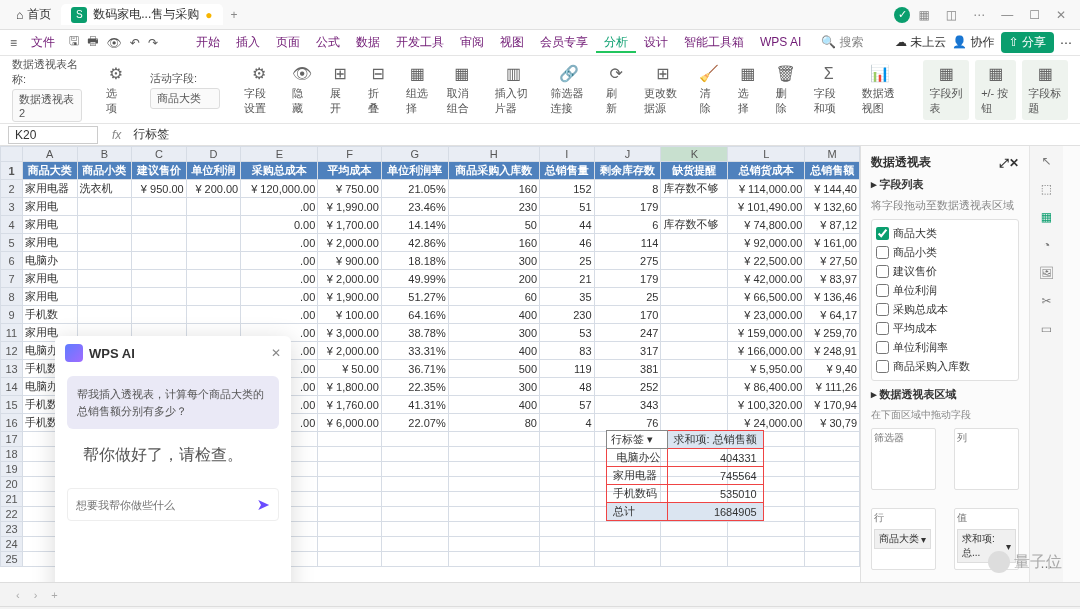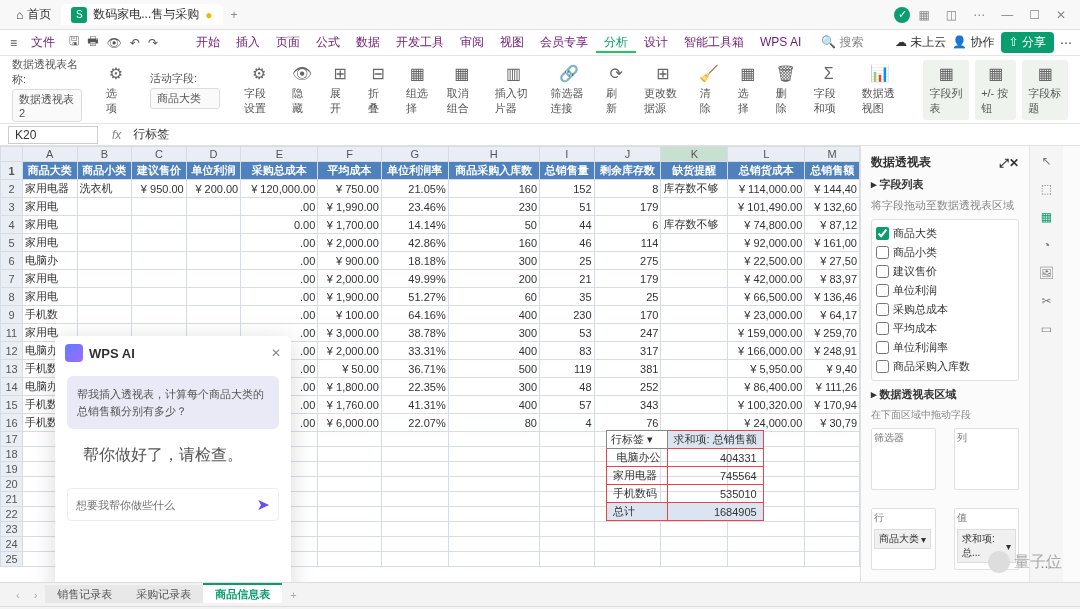--- a/index.html
+++ b/index.html
@@ -735,21 +735,20 @@
       <span>✂</span>
       <span>▭</span>
       <span style="margin-top:auto;margin-bottom:8px">⋯</span>
     </div>
   </div>
 </div>
 
 <div class="sheet-tabs">
   <span class="stab-arrow">‹</span>
   <span class="stab-arrow">›</span>
-  <span id="stabs"><span class="stab">销售记录表</span><span class="stab">采购记录表</span><span class="stab act">商品信息表</span></span>
   <span class="stab-arrow">+</span>
 </div>
 
 <div class="statusbar">
 
   <span class="sp"></span>
 
 </div>
 
 <div class="watermark">

